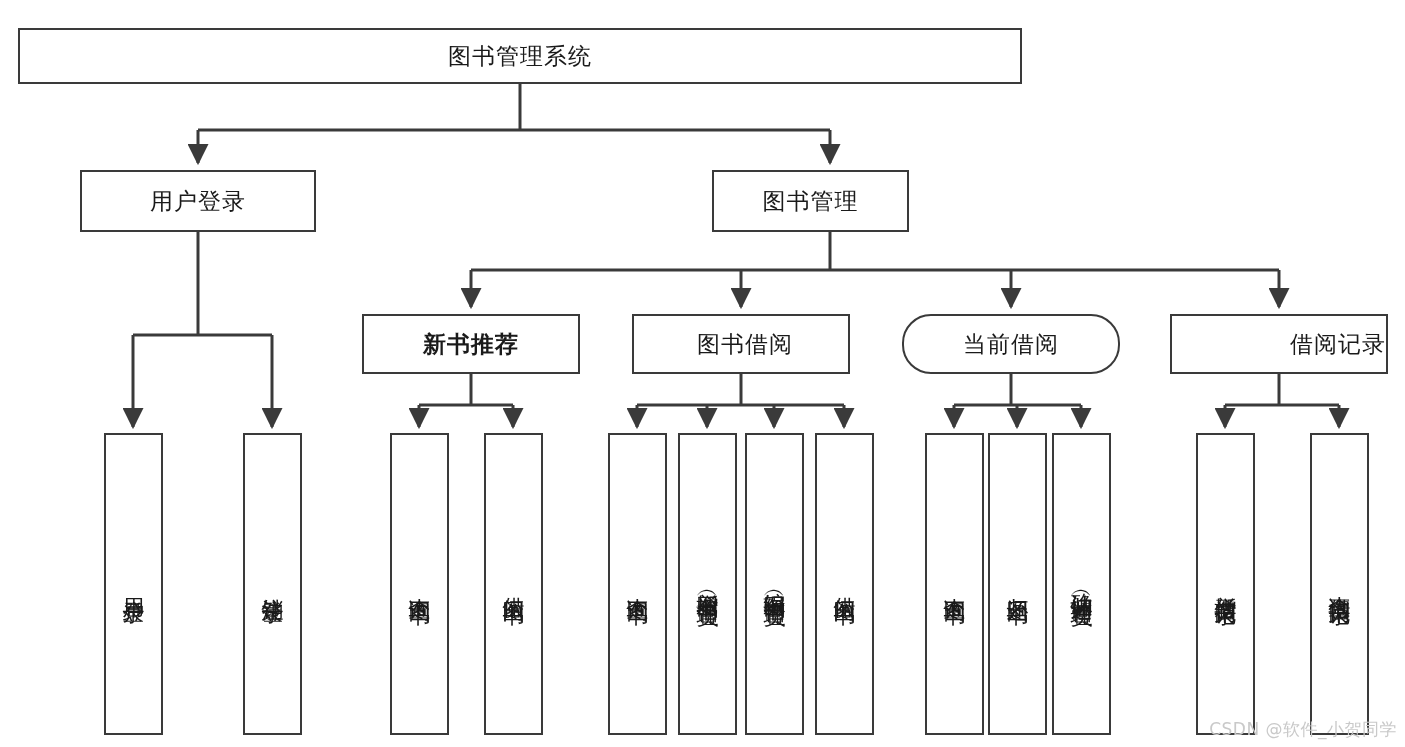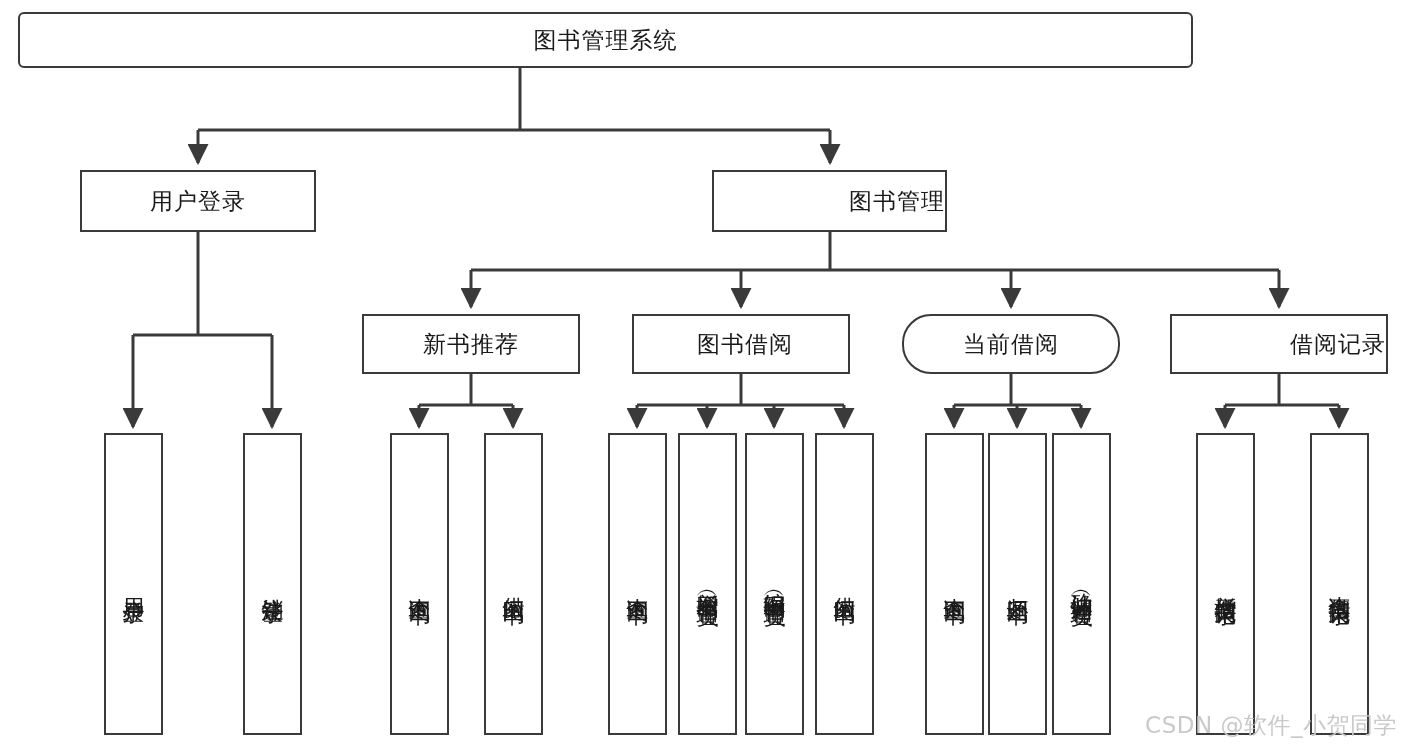--- a/index.html
+++ b/index.html
@@ -52,21 +52,21 @@
     writing-mode: vertical-rl;
     text-orientation: upright;
     display: block;
     white-space: normal;
     max-height: 100%;
   }
   #watermark {
     position: absolute;
     right: 8px;
     bottom: 6px;
-    font-size: 23px;
+    font-size: 17px;
     color: #c9c9c9;
     letter-spacing: 0.5px;
     white-space: nowrap;
   }
 </style>
 </head>
 <body>
 
 <div id="canvas">
 
@@ -113,32 +113,32 @@
       <path d="M 1017 405 L 1017 427" marker-end="url(#arr)"></path>
       <path d="M 1081 405 L 1081 427" marker-end="url(#arr)"></path>
 
       <path d="M 1279 374 L 1279 405"></path>
       <path d="M 1225 405 L 1339 405"></path>
       <path d="M 1225 405 L 1225 427" marker-end="url(#arr)"></path>
       <path d="M 1339 405 L 1339 427" marker-end="url(#arr)"></path>
     </g>
   </svg>
 
-  <div class="node h" style="left:18px; top:12px; width:1175px; height:56px;border-radius:6px;">
+  <div class="node h" style="left:18px; top:28px; width:1004px; height:56px;">
     <span>图书管理系统</span>
   </div>
 
   <div class="node h" style="left:80px; top:170px; width:236px; height:62px;">
     <span>用户登录</span>
   </div>
-  <div class="node h" style="left:712px; top:170px; width:235px; height:62px;justify-content:flex-end;">
+  <div class="node h" style="left:712px; top:170px; width:197px; height:62px;">
     <span>图书管理</span>
   </div>
 
-  <div class="node h" style="left:362px; top:314px; width:218px; height:60px;">
+  <div class="node h" style="left:362px; top:314px; width:218px; height:60px;font-weight:bold;">
     <span>新书推荐</span>
   </div>
   <div class="node h" style="left:632px; top:314px; width:218px; height:60px;padding-left:8px;">
     <span>图书借阅</span>
   </div>
   <div class="node h" style="left:902px; top:314px; width:218px; height:60px;border-radius:29px;">
     <span>当前借阅</span>
   </div>
   <div class="node h" style="left:1170px; top:314px; width:218px; height:60px;justify-content:flex-end;">
     <span>借阅记录</span>

